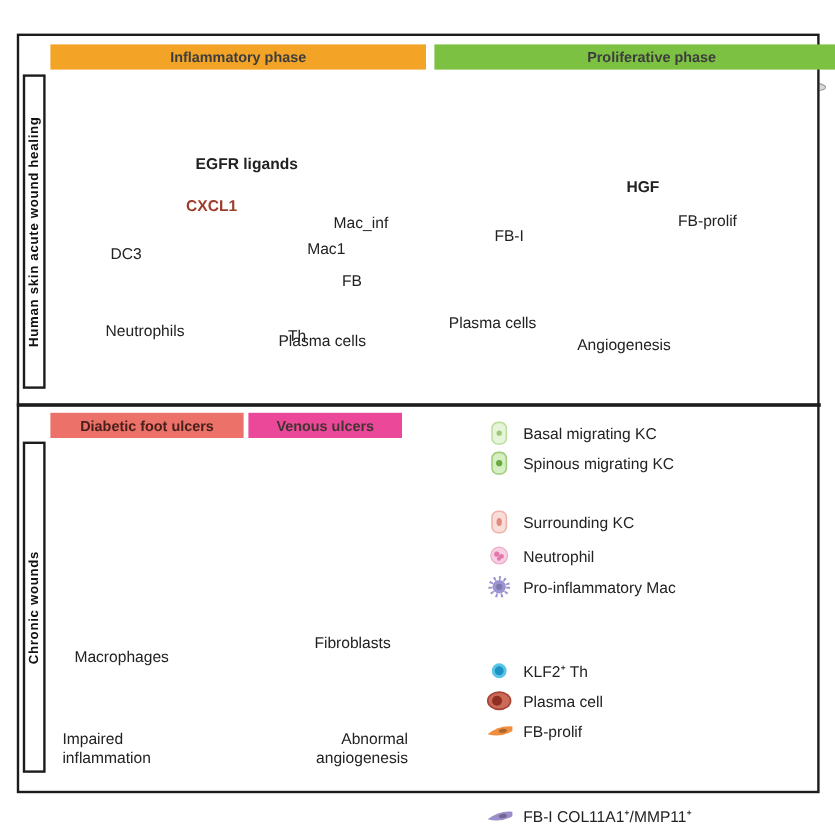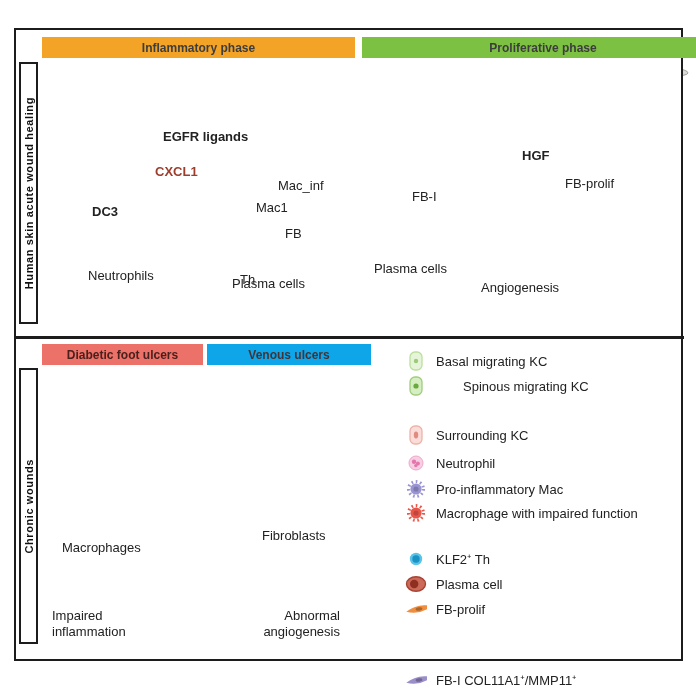--- a/index.html
+++ b/index.html
@@ -20,21 +20,21 @@
   }
   #side-top{left:19px;top:62px;height:258px;}
   #side-bottom{left:19px;top:368px;height:272px;}
   .phase-header{
     height:21px;display:flex;align-items:center;justify-content:center;
     font-weight:bold;font-size:12px;color:#3d3d3d;
   }
   #hdr-inflammatory{left:42px;top:37px;width:313px;background:#F3A427;}
   #hdr-proliferative{left:362px;top:37px;width:362px;background:#7CC142;}
   #hdr-dfu{left:42px;top:344px;width:161px;background:#EC7168;color:#4a201c;}
-  #hdr-venous{left:207px;top:344px;width:164px;background:#0ea5e9;color:#433;text-align:right;}
+  #hdr-venous{left:207px;top:344px;width:128px;background:#ec4899;color:#433;text-align:right;}
   .anno{font-size:13px;line-height:1.25;color:#222;white-space:nowrap;}
   .anno.bold{font-weight:bold;}
   .anno.wrap{white-space:normal;}
   #lbl-cxcl1{color:#9D3D2C;}
   #legend{left:405px;top:350px;width:270px;height:300px;}
   .legend-row{position:absolute;left:0;display:flex;align-items:center;height:22px;}
   .legend-row .licon{width:22px;height:22px;flex:0 0 22px;display:flex;align-items:center;justify-content:center;}
   .legend-row .ltext{margin-left:9px;font-size:13px;color:#222;white-space:nowrap;}
   svg{display:block;}
 </style>
@@ -465,21 +465,21 @@
 
 <div class="abs phase-header" id="hdr-inflammatory">Inflammatory phase</div>
 <div class="abs phase-header" id="hdr-proliferative">Proliferative phase</div>
 <div class="abs phase-header" id="hdr-dfu">Diabetic foot ulcers</div>
 <div class="abs phase-header" id="hdr-venous">Venous ulcers</div>
 
 <div class="abs anno bold" style="left:163px;top:129px;">EGFR ligands</div>
 <div class="abs anno bold" id="lbl-cxcl1" style="left:155px;top:164px;">CXCL1</div>
 <div class="abs anno" style="left:278px;top:178px;">Mac_inf</div>
 <div class="abs anno" style="left:256px;top:200px;">Mac1</div>
-<div class="abs anno" style="left:92px;top:204px;font-weight:bold;">DC3</div>
+<div class="abs anno" style="left:92px;top:204px;">DC3</div>
 <div class="abs anno" style="left:285px;top:226px;">FB</div>
 <div class="abs anno" style="left:240px;top:240px;margin-top:32px;">Th</div>
 <div class="abs anno" style="left:88px;top:268px;">Neutrophils</div>
 <div class="abs anno" style="left:232px;top:276px;">Plasma cells</div>
 
 <div class="abs anno bold" style="left:482px;top:148px;padding-left:40px;">HGF</div>
 <div class="abs anno" style="left:565px;top:176px;">FB-prolif</div>
 <div class="abs anno" style="left:412px;top:189px;">FB-I</div>
 <div class="abs anno" style="left:374px;top:261px;">Plasma cells</div>
 <div class="abs anno" style="left:481px;top:280px;">Angiogenesis</div>
@@ -492,21 +492,21 @@
 <div class="abs" id="legend">
   <div class="legend-row" style="top:0px;">
     <span class="licon">
       <svg width="20" height="22">
           <rect x="4" y="2" width="12" height="18" rx="5" fill="#e6f4da" stroke="#bcdf9f" stroke-width="1.3"></rect>
           <circle cx="10" cy="11" r="2.2" fill="#9ccb78"></circle>
         </svg>
     </span>
       <span class="ltext">Basal migrating KC</span>
   </div>
-  <div class="legend-row" style="top:25px;gap:27px;">
+  <div class="legend-row" style="top:25px;">
     <span class="licon">
       <svg width="20" height="22">
           <rect x="4" y="2" width="12" height="18" rx="5" fill="#d5eec2" stroke="#a0cd7c" stroke-width="1.3"></rect>
           <circle cx="10" cy="11" r="2.6" fill="#6aa93f"></circle>
         </svg>
     </span>
       <span class="ltext">Spinous migrating KC</span>
   </div>
   <div class="legend-row" style="top:102px;">
     <span class="licon">
@@ -526,28 +526,20 @@
       <span class="ltext">Surrounding KC</span>
   </div>
   <div class="legend-row" style="top:128px;">
     <span class="licon">
       <svg width="22" height="22">
           <use href="#mac" x="11" y="11" color="#9a94d2"></use>
         </svg>
     </span>
       <span class="ltext">Pro-inflammatory Mac</span>
   </div>
-  <div class="legend-row" style="top:152px;">
-    <span class="licon">
-      <svg width="22" height="22">
-          <use href="#mac" x="11" y="11" color="#e8564a"></use>
-        </svg>
-    </span>
-      <span class="ltext">Macrophage with impaired function</span>
-  </div>
   <div class="legend-row" style="top:198px;">
     <span class="licon">
       <svg width="22" height="22">
           <use href="#th" x="11" y="11"></use>
         </svg>
     </span>
       <span class="ltext">KLF2⁺ Th</span>
   </div>
   <div class="legend-row" style="top:223px;">
     <span class="licon">

